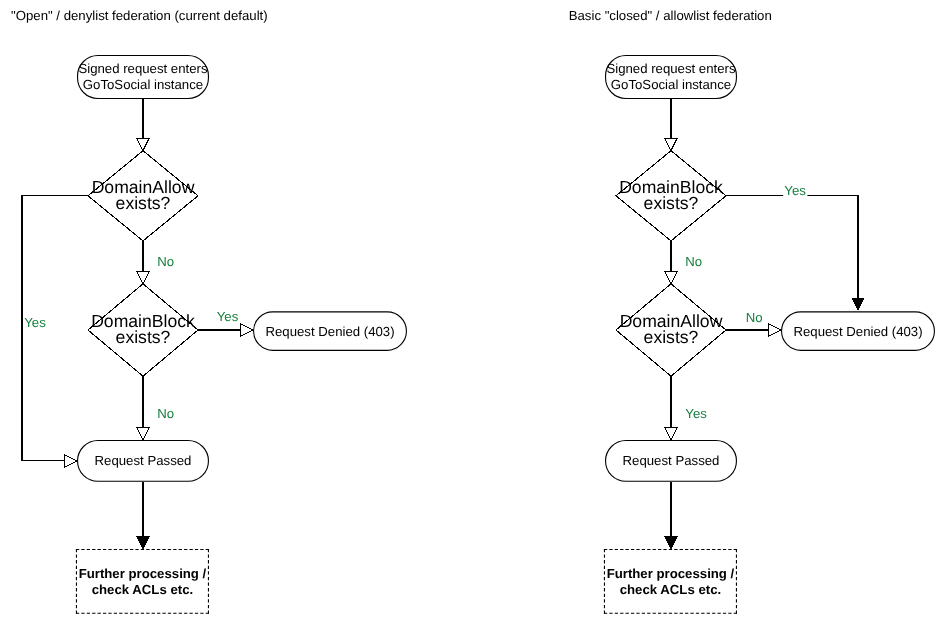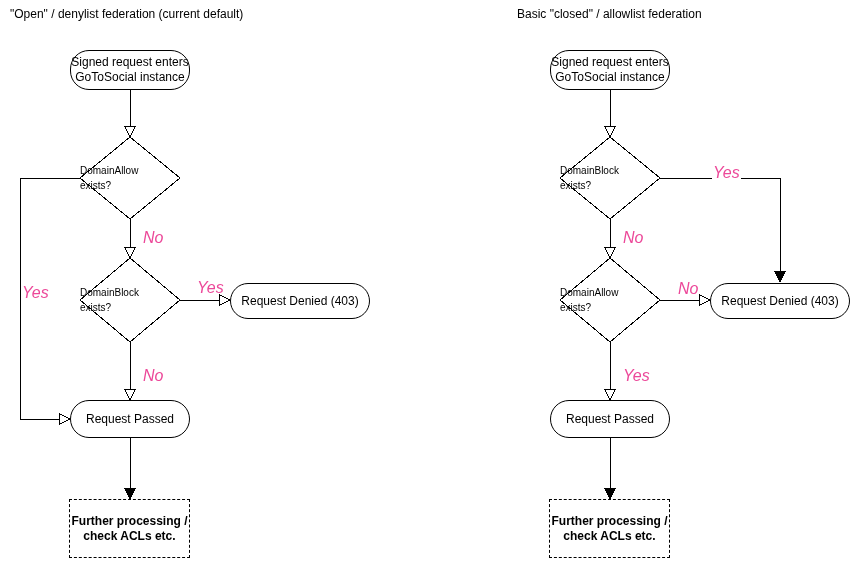--- a/index.html
+++ b/index.html
@@ -43,35 +43,35 @@
     font-size: 12px;
     line-height: 15px;
     white-space: pre-line;
     color: #000000;
   }
   .rounded { border-radius: 19px; }
   .dashedbox { border-style: dashed; font-weight: bold; }
   .dtext {
     position: absolute;
     width: 100px;
-    font-size: 10px;
+    text-align: center;
+    font-size: 16px;
     line-height: 15px;
     white-space: pre-line;
     color: #000000;
     background: transparent;
   }
   .elabel {
     position: absolute;
-    font-size: 16px;
+    font-size: 12px;
     line-height: 12px;
     white-space: nowrap;
-    color: #ec4899;
+    color: #15803d;
     background: #ffffff;
     padding: 0 1px;
-    font-style: italic;
   }
   svg path, svg polygon { shape-rendering: crispEdges; }
 </style>
 </head>
 <body>
 
 <div class="canvas">
 
   <svg class="wires" viewBox="0 0 851 561" fill="none" stroke="#000000" stroke-width="1">
 

